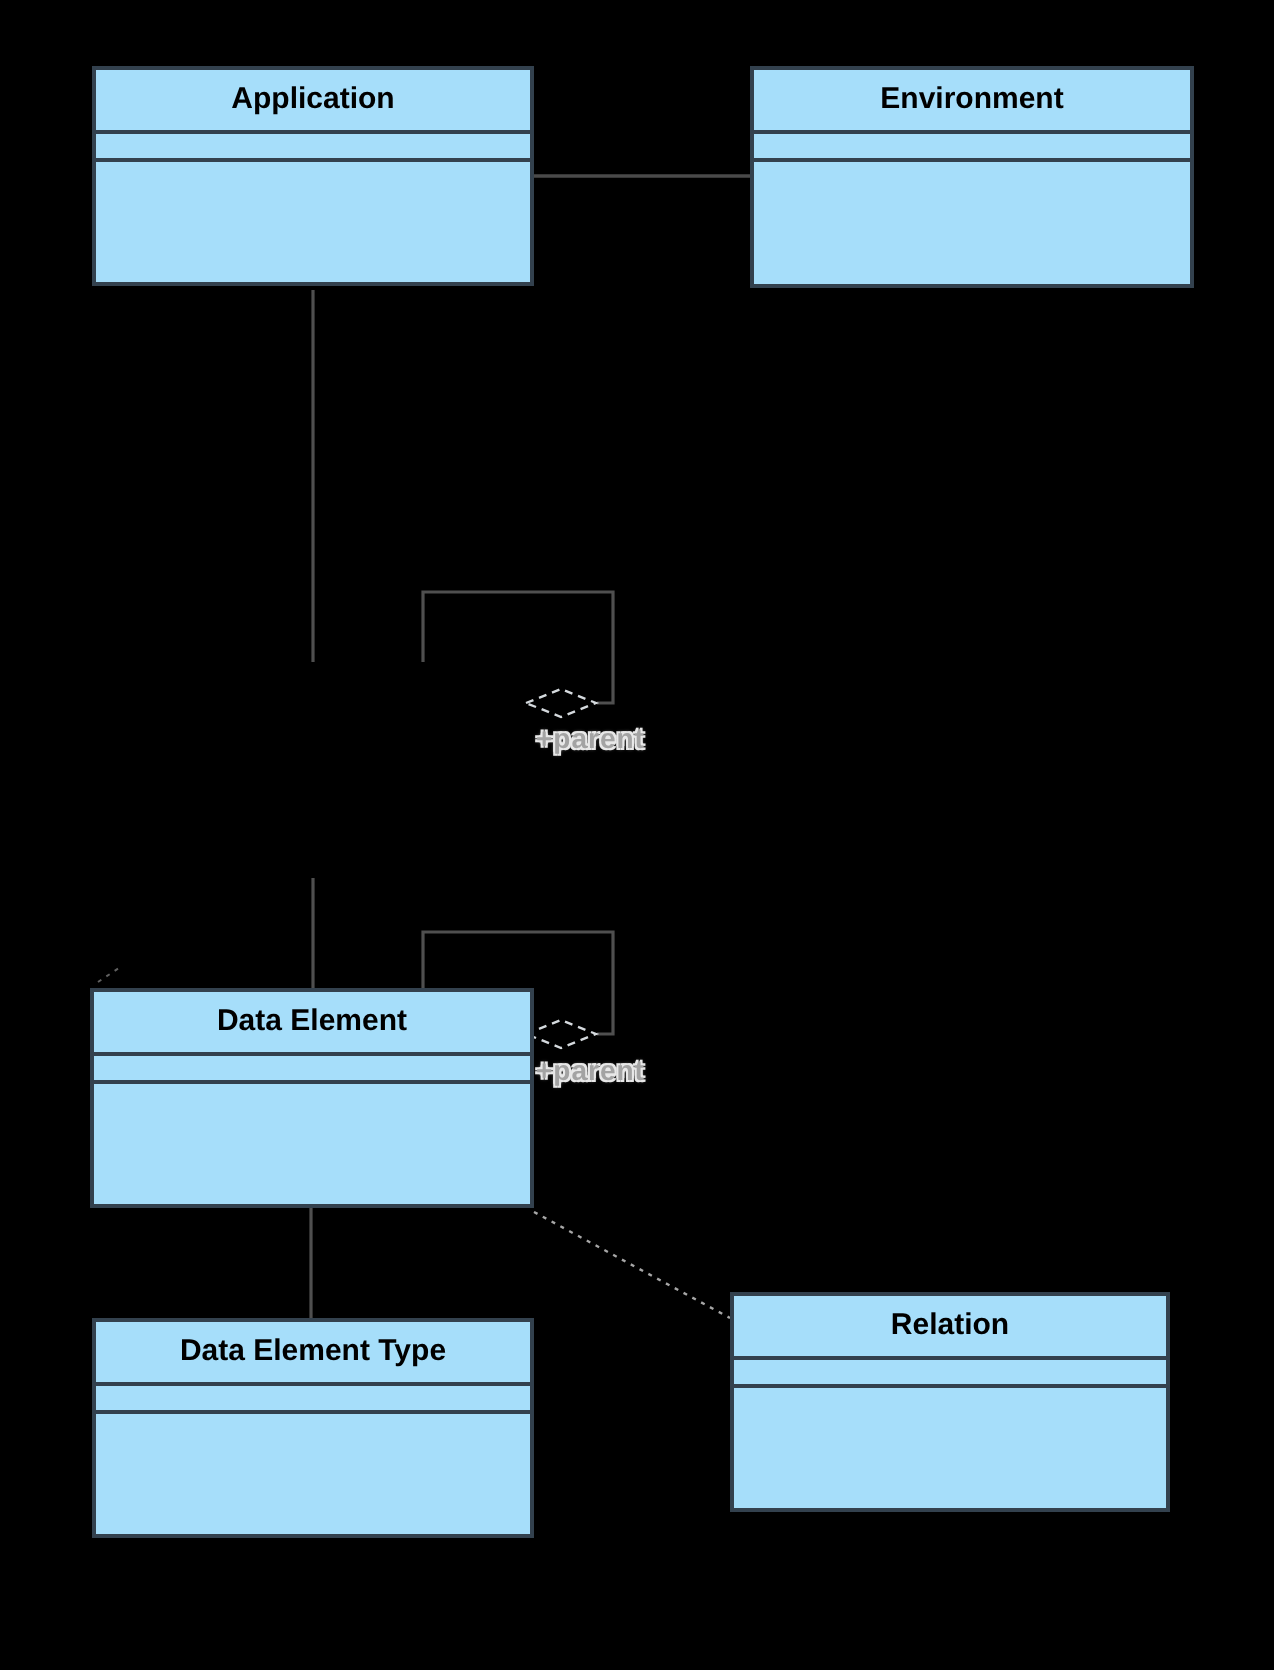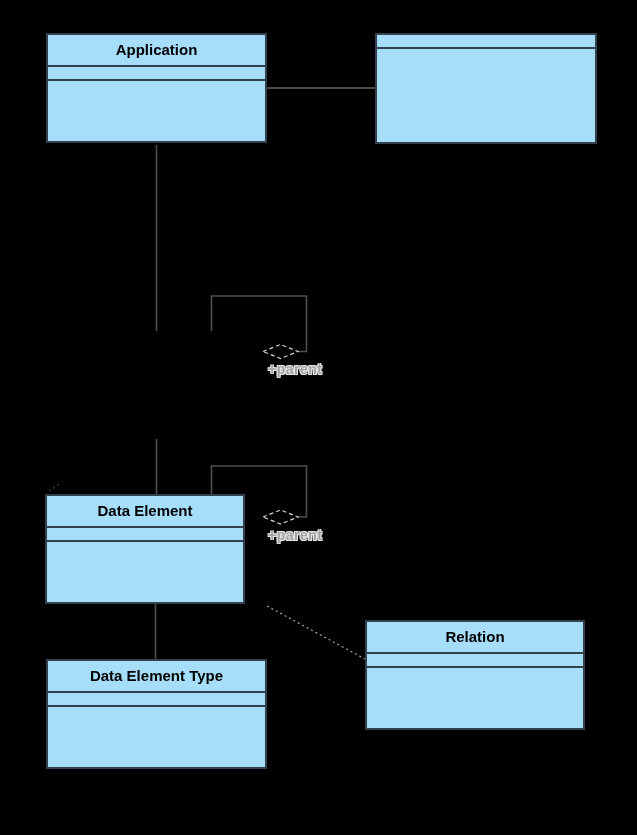--- a/index.html
+++ b/index.html
@@ -65,38 +65,39 @@
     <path d="M49 491 L61 483" stroke="#8a8a8a" stroke-width="1" stroke-dasharray="2 3" opacity="0.7" fill="none"></path>
   </svg>
 
   <div class="uml-class" style="left:46px;top:33px;width:221px;height:110px;justify-content:flex-end;">
     <div class="uml-title">Application</div>
     <div class="uml-attrs"></div>
     <div class="uml-methods"></div>
   </div>
 
   <div class="uml-class" style="left:375px;top:33px;width:222px;height:111px;">
+    <div class="uml-title">Environment</div>
     <div class="uml-attrs"></div>
     <div class="uml-methods"></div>
   </div>
 
 
-  <div class="uml-class" style="left:45px;top:494px;width:200px;height:110px;">
+  <div class="uml-class" style="left:45px;top:494px;width:222px;height:110px;">
     <div class="uml-title">Data Element</div>
     <div class="uml-attrs"></div>
     <div class="uml-methods"></div>
   </div>
 
   <div class="uml-class" style="left:46px;top:659px;width:221px;height:110px;">
     <div class="uml-title">Data Element Type</div>
     <div class="uml-attrs"></div>
     <div class="uml-methods"></div>
   </div>
 
-  <div class="uml-class" style="left:365px;top:620px;width:220px;height:110px;">
+  <div class="uml-class" style="left:365px;top:646px;width:220px;height:110px;">
     <div class="uml-title">Relation</div>
     <div class="uml-attrs"></div>
     <div class="uml-methods"></div>
   </div>
 
   <div class="edge-label" style="left:268px;top:361px;">+parent</div>
   <div class="edge-label" style="left:268px;top:527px;">+parent</div>
 
 </div>
 

